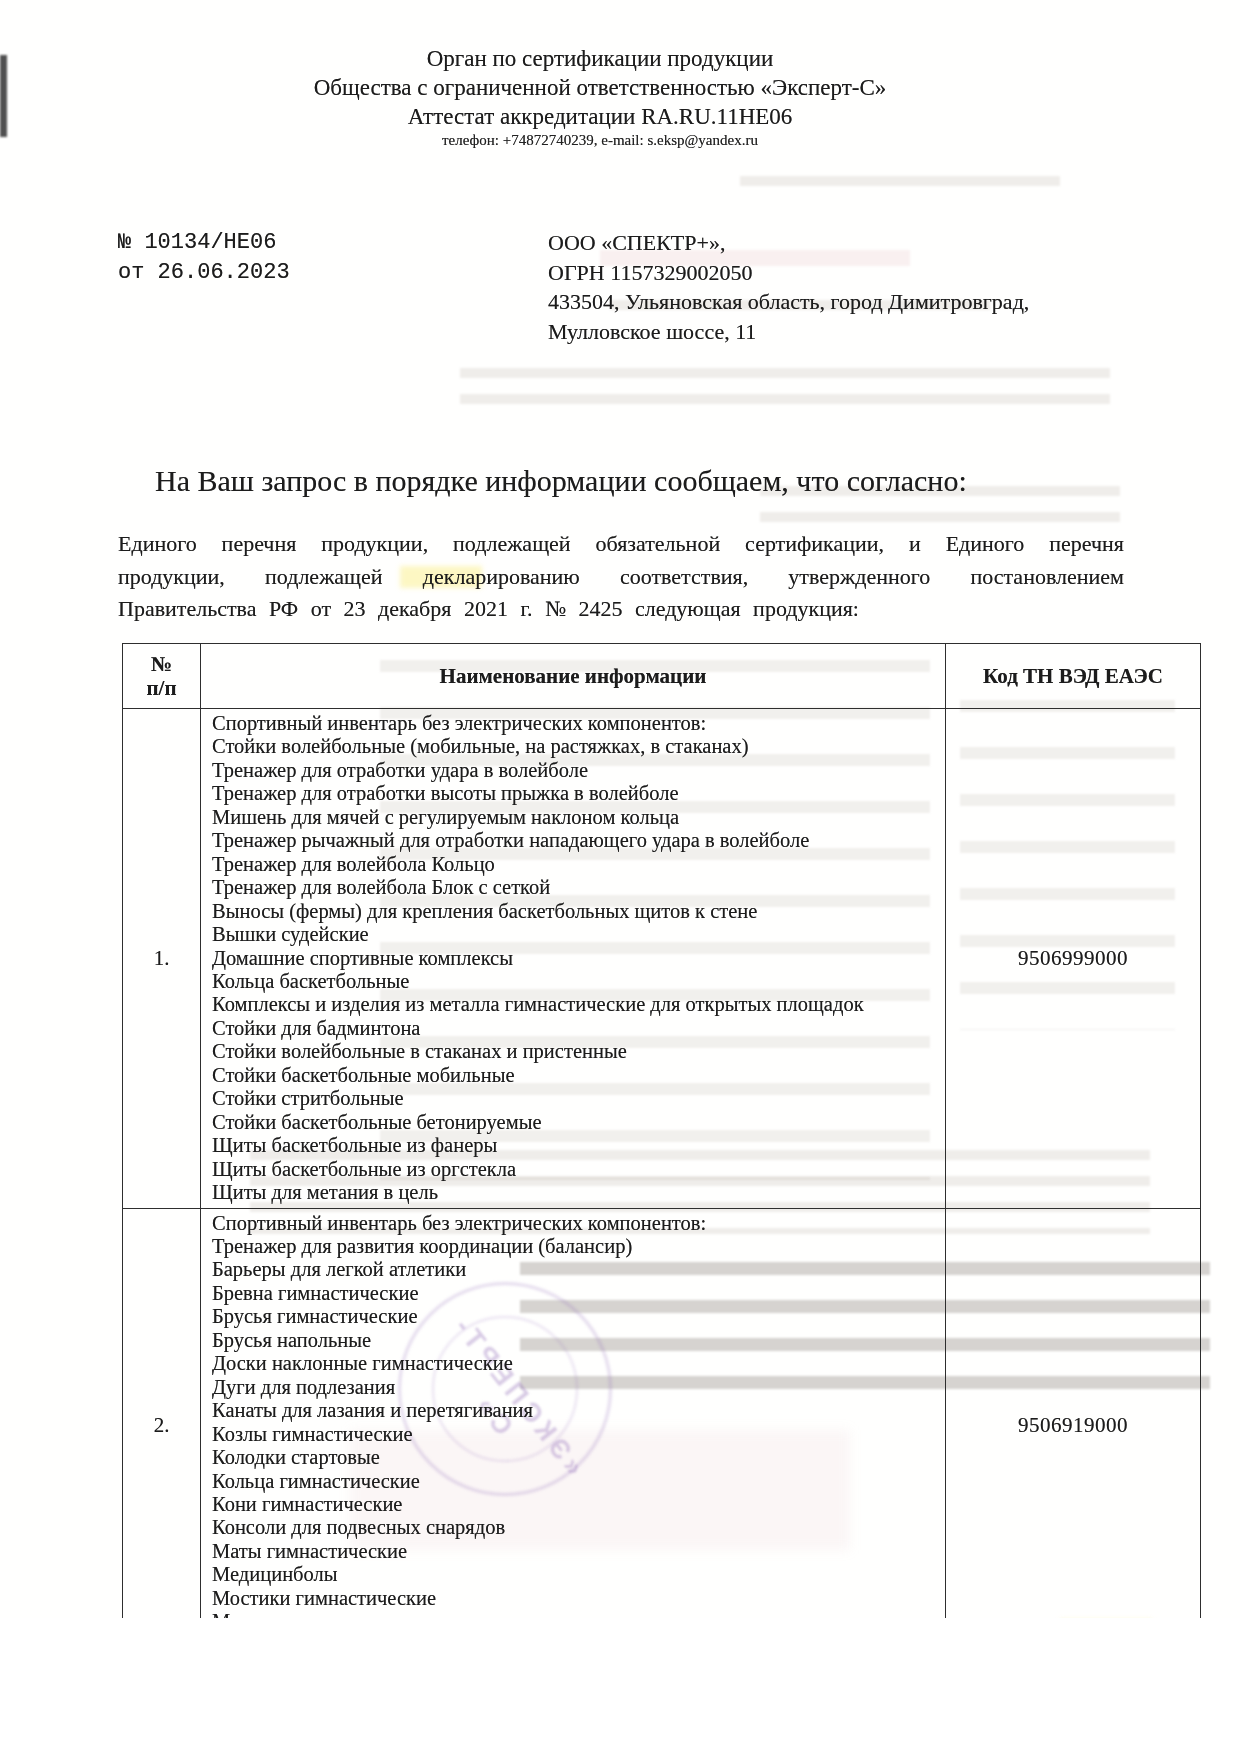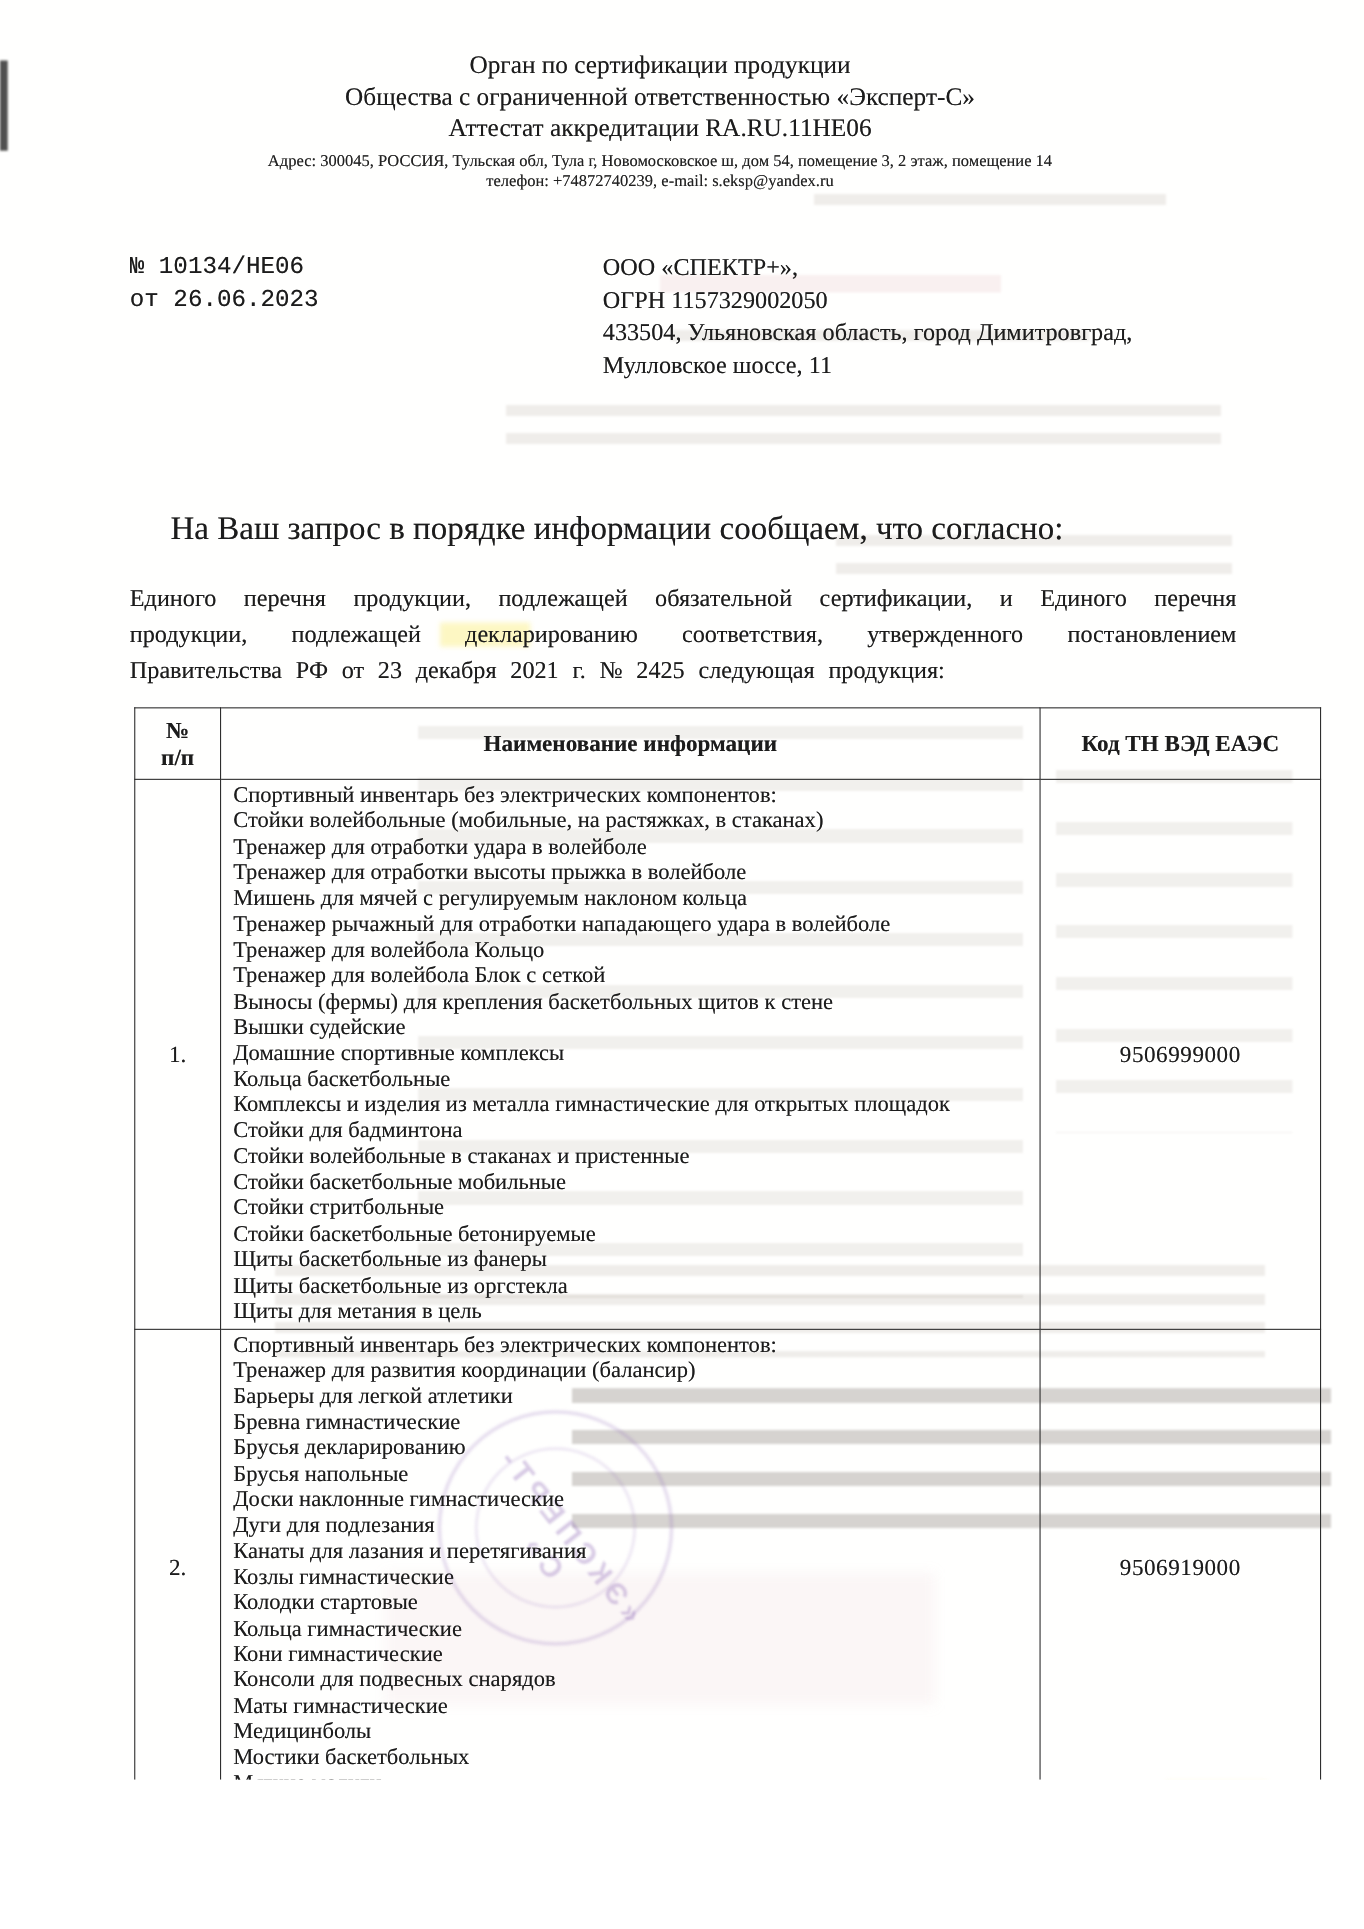--- a/index.html
+++ b/index.html
@@ -70,21 +70,20 @@
   <div class="stamp-wrap">
     <div class="stamp-ring"></div>
     <div class="stamp-ring inner"></div>
     <div class="stamp-text">«ЭКСПЕРТ-С»</div>
   </div>
 
   <div class="abs org-header soft">
     <div class="h-line">Орган по сертификации продукции</div>
     <div class="h-line">Общества с ограниченной ответственностью «Эксперт-С»</div>
     <div class="h-line">Аттестат аккредитации RA.RU.11НЕ06</div>
-    <div class="h-small first">Адрес: 300045, РОССИЯ, Тульская обл, Тула г, Новомосковское ш, дом 54, помещение 3, 2 этаж, помещение 14</div>
     <div class="h-small">телефон: +74872740239, e-mail: s.eksp@yandex.ru</div>
   </div>
 
   <div class="abs ref-block soft">
     <div>№ 10134/НЕ06</div>
     <div>от 26.06.2023</div>
   </div>
 
   <div class="abs recipient-block soft">
     <div>ООО «СПЕКТР+»,</div>
@@ -140,33 +139,33 @@
           </td>
         <td class="codecell">9506999000</td>
       </tr>
       <tr>
         <td class="numcell">2.</td>
         <td class="itemscell pad-bottom">
             <div class="item">Спортивный инвентарь без электрических компонентов:</div>
             <div class="item">Тренажер для развития координации (балансир)</div>
             <div class="item">Барьеры для легкой атлетики</div>
             <div class="item">Бревна гимнастические</div>
-            <div class="item">Брусья декларированию</div>
+            <div class="item">Брусья гимнастические</div>
             <div class="item">Брусья напольные</div>
             <div class="item">Доски наклонные гимнастические</div>
             <div class="item">Дуги для подлезания</div>
             <div class="item">Канаты для лазания и перетягивания</div>
             <div class="item">Козлы гимнастические</div>
             <div class="item">Колодки стартовые</div>
             <div class="item">Кольца гимнастические</div>
             <div class="item">Кони гимнастические</div>
             <div class="item">Консоли для подвесных снарядов</div>
             <div class="item">Маты гимнастические</div>
             <div class="item">Медицинболы</div>
-            <div class="item">Мостики баскетбольных</div>
+            <div class="item">Мостики гимнастические</div>
             <div class="item">Мягкие модули</div>
           </td>
         <td class="codecell">9506919000</td>
       </tr>
     </tbody>
   </table>
 
 </div>
 
 </body></html>

